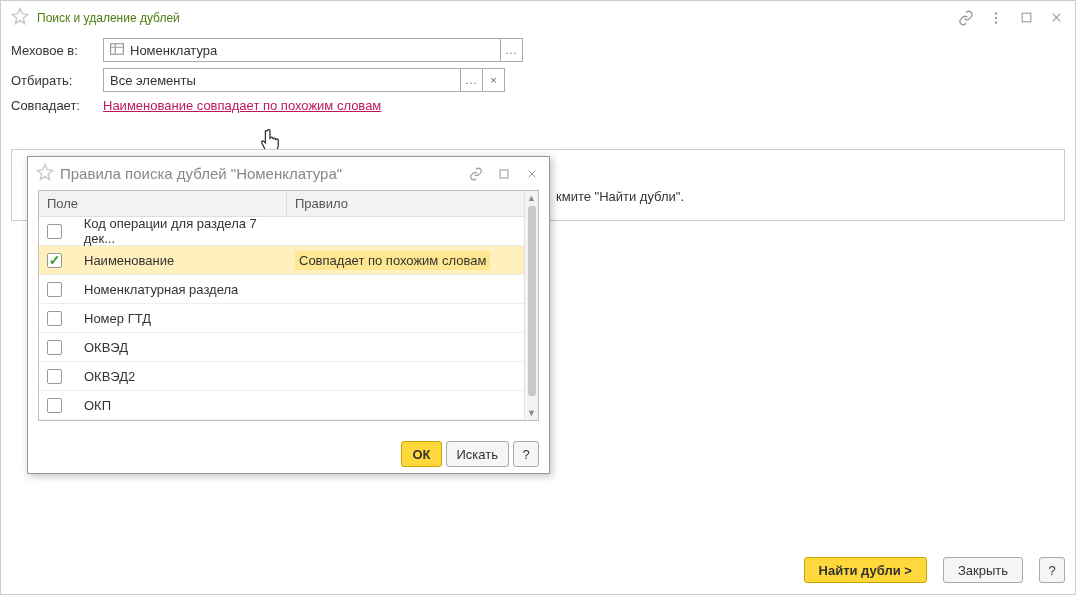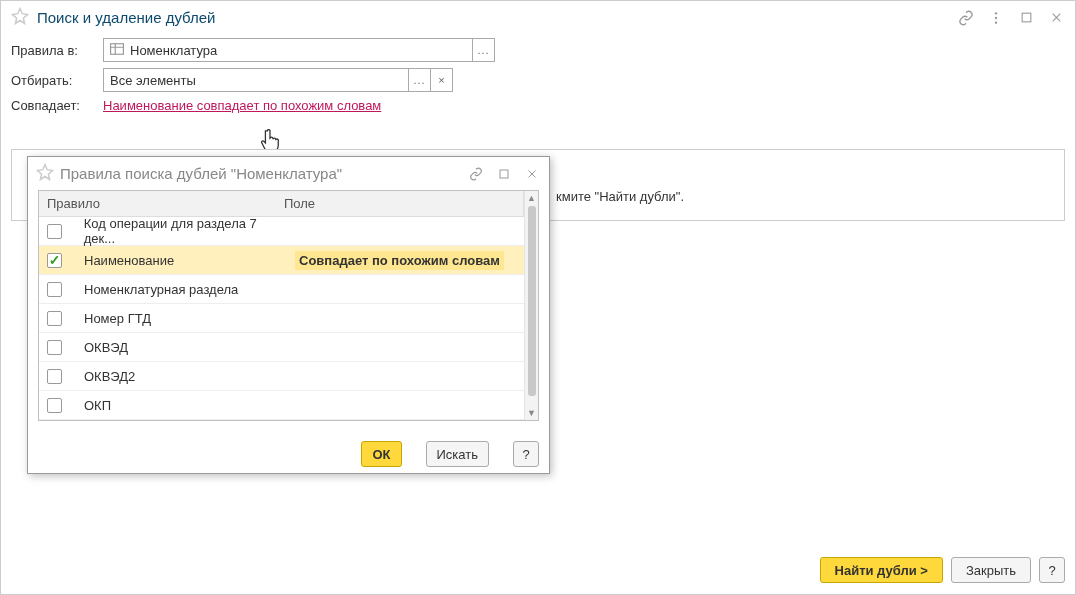--- a/index.html
+++ b/index.html
@@ -2,31 +2,31 @@
 <html><head>
 <meta charset="utf-8">
 <style>
   * { box-sizing: border-box; }
   body { margin: 0; font-family: Arial, sans-serif; font-size: 13px; color: #333; background: #fff; }
 
   .main-window { width: 1076px; height: 595px; position: relative; border: 1px solid #ccc; background: #fff; }
 
   .main-titlebar { display: flex; align-items: center; padding: 6px 10px;  }
   .star-icon svg { width: 18px; height: 18px; }
-  .main-title { font-size: 15px; color: #0c4a6e; margin-left: 8px; flex: 1; }
+  .main-title { font-size: 12px; color: #4d7c0f; margin-left: 8px; flex: 1; }
   .titlebar-controls { display: flex; gap: 12px; align-items: center; }
   .titlebar-btn { width: 18px; height: 18px; display: flex; align-items: center; justify-content: center; cursor: pointer; color: #888; }
 
   .form-area { padding: 4px 10px 10px 10px; }
   .form-row { display: flex; align-items: center; margin-bottom: 6px; }
   .form-label { width: 92px; }
   .field-wrap { display: flex; }
   .field { border: 1px solid #aaa; height: 24px; display: flex; align-items: center; padding: 0 6px; background: #fff; }
-  .field.search-in { width: 370px; }
-  .field.filter { width: 306px; }
+  .field.search-in { width: 398px; }
+  .field.filter { width: 358px; }
   .field .table-icon { margin-right: 6px; color: #888; }
   .field-btn { width: 22px; height: 24px; border: 1px solid #aaa; border-left: none; background: #fff; display:flex; align-items:center; justify-content:center; cursor:pointer; font-size: 11px; color:#666; }
   .field-ellipsis { letter-spacing: 1px; line-height: 0; }
 
   .compare-link { color: #be185d; text-decoration: underline; cursor: pointer; }
   .cursor-hand { position:absolute; left: 258px; top: 128px; pointer-events:none; }
 
   .content-box { position: absolute; left: 10px; top: 148px; right: 10px; height: 72px; background: #fff; z-index: 0; border:1px solid #ccc;}
   .hint-text { position: absolute; left: 555px; top: 188px;  }
 
@@ -43,38 +43,38 @@
 
   .table-container { border: 1px solid #c0c0c0; display:flex; }
   .table-main { flex:1; }
   .table-header { display:flex; background: #f2f2f2; border-bottom: 1px solid #ddd; }
   .th { padding: 5px 8px; color:#555; }
   .th.col-field { flex: 0 0 248px; border-right: 1px solid #ddd; }
   .th.col-rule { flex:1; }
   .table-rows { }
   .tr { display:flex; align-items:center; height: 29px; border-bottom: 1px solid #eee; }
   .tr .cell-field { flex: 0 0 248px; display:flex; align-items:center; padding-left:8px; gap:22px;}
-  .tr .cell-rule { flex:1; padding-left:8px;font-weight:bold;}
+  .tr .cell-rule { flex:1; padding-left:8px;}
   .tr.selected { background: #fff0bd; }
   .tr.selected .cell-rule-inner { background:#ffe791; padding:2px 4px;}
   .checkbox { width:15px; height:15px; border:1px solid #999; border-radius:2px; background:#fff; display:flex; align-items:center; justify-content:center; }
   .checkbox.checked { background:#fff; }
   .check-mark { color: #3a9d23; font-weight: bold; font-size: 14px; line-height: 1; }
 
   .scrollbar { width: 14px; background:#f3f3f3; border-left:1px solid #e4e4e4; display:flex; flex-direction:column; align-items:center; }
   .scroll-arrow { width:100%; height:14px; display:flex; align-items:center; justify-content:center; font-size:9px; color:#888;}
   .scroll-thumb { width:8px; background:#c8c8c8; border-radius:3px; margin:1px 0;}
 
-  .modal-footer { display:flex; justify-content:flex-end; align-items:center; gap:24px; padding: 10px 10px 6px 10px;}
+  .modal-footer { display:flex; justify-content:flex-end; align-items:center; gap:4px; padding: 10px 10px 6px 10px;}
   .btn { height: 26px; padding: 0 14px; border:1px solid #aaa; border-radius:3px; background:#f5f5f5; cursor:pointer; display:flex; align-items:center; }
   .btn.primary { background: #ffd83b; border-color:#c9a500; font-weight:bold; }
   .btn.small { padding: 0 10px; }
   .btn.help { width: 26px; padding:0; justify-content:center; }
 
-  .bottom-bar { position:absolute; left:0; right:0; bottom:0; height:48px; display:flex; align-items:center; justify-content:flex-end; padding: 0 10px; gap:8px; border-top: none;}
+  .bottom-bar { position:absolute; left:0; right:0; bottom:0; height:48px; display:flex; align-items:center; justify-content:flex-end; padding: 0 10px; gap:16px; border-top: none;}
 </style>
 </head>
 <body>
 
 <div class="main-window">
 
   <div class="main-titlebar">
     <span class="star-icon">
       <svg viewBox="0 0 24 24" fill="none" stroke="#ccc" stroke-width="2">
           <path d="M12 2l2.9 6.9L22 10l-5.5 5 1.6 7L12 18l-6.1 4 1.6-7L2 10l7.1-1.1z"></path>
@@ -103,21 +103,21 @@
       <span class="titlebar-btn">
         <svg width="13" height="13" viewBox="0 0 24 24" fill="none" stroke="#999" stroke-width="2">
             <path d="M5 5l14 14M19 5L5 19"></path>
           </svg>
       </span>
     </div>
   </div>
 
   <div class="form-area">
     <div class="form-row">
-      <span class="form-label">Правила в:</span>
+      <span class="form-label">Меховое в:</span>
       <div class="field-wrap">
         <div class="field search-in">
           <span class="table-icon">
             <svg width="14" height="12" viewBox="0 0 24 20" fill="none" stroke="#999" stroke-width="2">
                 <rect x="1" y="1" width="22" height="18"></rect>
                 <path d="M1 7h22M9 1v18"></path>
               </svg>
           </span>
           <span>Номенклатура</span>
         </div>
@@ -181,22 +181,22 @@
             </svg>
         </span>
       </div>
     </div>
 
     <div class="modal-body">
 
       <div class="table-container">
         <div class="table-main">
           <div class="table-header">
+            <div class="th col-field">Поле</div>
             <div class="th col-rule">Правило</div>
-            <div class="th col-field">Поле</div>
           </div>
           <div class="table-rows" id="table-rows">
               <div class="tr">
                 <div class="cell-field">
                   <div class="checkbox"></div>
                   <span>Код операции для раздела 7 дек...</span>
                 </div>
                 <div class="cell-rule"></div>
               </div>
               <div class="tr selected">

